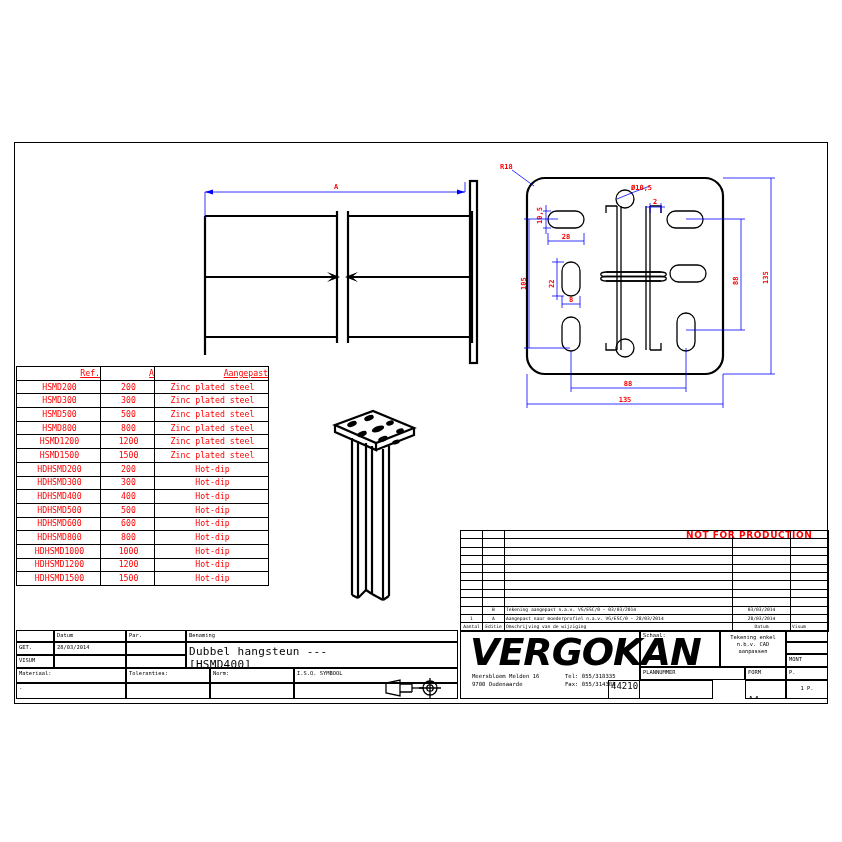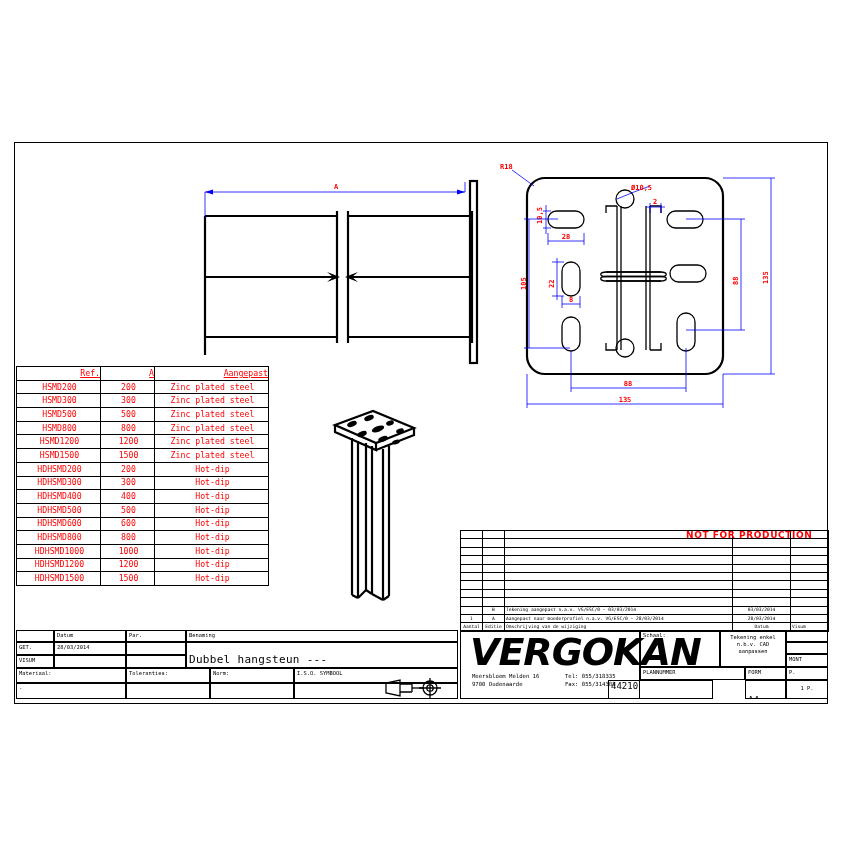--- a/index.html
+++ b/index.html
@@ -36,21 +36,21 @@
       white-space:nowrap;overflow:hidden;}
   .rv-a{width:22px;text-align:center}.rv-b{width:22px;text-align:center}
   .rv-c{width:228px}.rv-d{width:58px;text-align:center}.rv-e{width:38px}
 
   
   .tb{position:absolute;box-sizing:border-box;border:0.9px solid #000;}
   .tcell{position:absolute;box-sizing:border-box;border:0.8px solid #000;
          font-size:5.4px;line-height:7px;padding:1px 2px;color:#000;
          font-family:"DejaVu Sans Mono","Liberation Mono",monospace;
          white-space:nowrap;overflow:hidden;}
-  .big{font-size:11px;line-height:13px;letter-spacing:0.3px;margin-top:8px;}
+  .big{font-size:11px;line-height:13px;letter-spacing:0.3px;}
   .ctr{text-align:center;}
   .nfp{position:absolute;color:#ff0000;font-weight:bold;font-size:9px;
        letter-spacing:0.6px;font-family:"DejaVu Sans","Liberation Sans",sans-serif;}
   .vgk{position:absolute;color:#000;font-weight:bold;font-style:italic;
        font-size:38px;letter-spacing:-1px;
        font-family:"DejaVu Sans","Liberation Sans",sans-serif;}
   .addr{position:absolute;font-size:5.6px;line-height:8px;color:#000;
         font-family:"DejaVu Sans Mono","Liberation Mono",monospace;}
 </style>
 </head>

